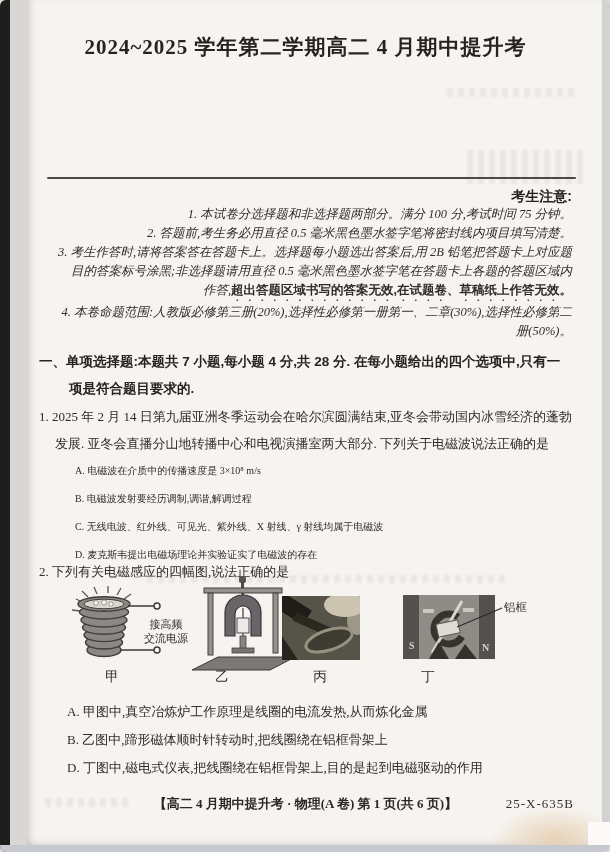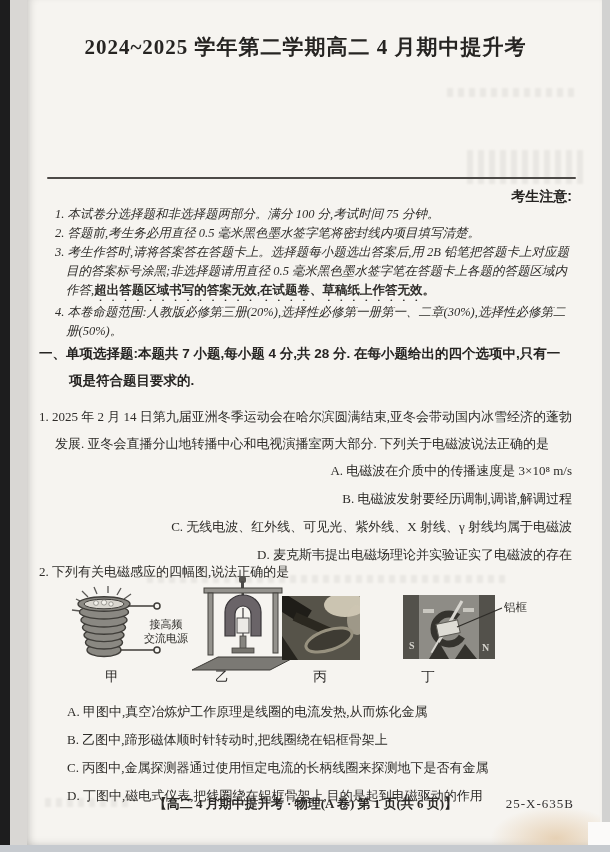--- a/index.html
+++ b/index.html
@@ -1,44 +1,44 @@
 <!DOCTYPE html>
 <html><head>
 <meta charset="utf-8">
 <style>
   html,body{margin:0;padding:0;background:#dfdedd;}
   body{width:610px;height:852px;overflow:hidden;
        font-family:"Liberation Serif","DejaVu Serif",serif;color:#2e2c29;}
-  .scan-root{position:relative;width:610px;height:852px;background:#bef264;overflow:hidden;}
+  .scan-root{position:relative;width:610px;height:852px;background:#bef264;overflow:hidden;border-radius:6px;}
   .edge-left-black{position:absolute;left:0;top:0;width:10px;height:852px;background:#1d1d1e;}
   .edge-left-gray{position:absolute;left:10px;top:0;width:17px;height:852px;background:#d9d7d4;}
   .edge-right-gray{position:absolute;right:0;top:0;width:8px;height:852px;background:#d2d2d1;}
   .edge-bottom{position:absolute;left:0;bottom:0;width:610px;height:7px;background:#c6cacf;z-index:6;}
   .corner-warm{position:absolute;right:10px;bottom:6px;width:110px;height:40px;z-index:5;
       background:radial-gradient(ellipse at 60% 80%, rgba(226,198,162,.75), rgba(226,198,162,0) 70%);}
   .corner-white{position:absolute;right:0;bottom:0;width:22px;height:30px;background:#fbfaf9;z-index:5;}
   .paper{position:absolute;left:27px;right:8px;top:0;bottom:7px;background:#f6f4f0;
       box-shadow:inset 7px 0 9px -5px rgba(0,0,0,.18), inset 0 -6px 8px -5px rgba(0,0,0,.12);}
   .blk{position:absolute;left:12px;right:30px;}
   .title1{top:34px;text-align:center;font-size:21px;font-weight:bold;letter-spacing:1px;line-height:27px;color:#262422;}
   .title2{top:97px;text-align:center;font-size:21px;font-weight:bold;letter-spacing:2px;line-height:27px;color:#262422;}
   .rule{top:177px;left:20px;right:26px;height:2px;background:#4c4a47;border-radius:1px;}
   .notice{top:187px;}
   .notice-head{font-family:"Liberation Sans","DejaVu Sans",sans-serif;font-weight:bold;font-size:14px;line-height:18px;color:#262422;text-align:right;}
   .notice-items{margin-left:16px;font-style:italic;font-size:12.5px;line-height:19px;}
-  .notice-item{padding-left:11px;text-indent:-11px;}
+  .notice-item{padding-left:11px;text-indent:-11px;text-align:right;}
   .em-dots{font-style:normal;font-weight:bold;font-family:"Liberation Sans","DejaVu Sans",sans-serif;
       -webkit-text-emphasis:dot #2e2c29;-webkit-text-emphasis-position:under right;
       text-emphasis:dot #2e2c29;text-emphasis-position:under right;}
-  .section-head{top:340px;font-family:"Liberation Sans","DejaVu Sans",sans-serif;font-weight:bold;
+  .section-head{top:348px;font-family:"Liberation Sans","DejaVu Sans",sans-serif;font-weight:bold;
       font-size:13.5px;line-height:27px;padding-left:30px;text-indent:-30px;color:#262422;}
   .q1{top:403px;}
   .q2stem{top:558px;}
   .stem{font-size:13px;line-height:27px;padding-left:16px;text-indent:-16px;}
-  .options{margin-left:28px;font-size:13px;line-height:28px;text-align:right;}
+  .options{margin-left:36px;font-size:10px;line-height:28px;}
   .q2opts{top:698px;margin-left:28px;left:12px;font-size:13px;line-height:28px;}
   .figrow{position:absolute;top:582px;left:33px;width:515px;height:108px;}
   .fig{position:absolute;}
   .caption{position:absolute;top:86px;width:24px;text-align:center;font-size:13.5px;color:#2b2927;}
   .photo-bing{position:absolute;left:222px;top:14px;width:78px;height:64px;background:#565349;overflow:hidden;}
   .footer{top:795px;font-size:13px;line-height:17px;}
   .footer-center{display:block;text-align:center;font-weight:bold;color:#2a2826;}
   .footer-code{position:absolute;right:-2px;top:0;font-weight:normal;letter-spacing:1px;color:#323030;}
   .artifact{position:absolute;filter:blur(1px);opacity:.55;
       background:repeating-linear-gradient(90deg, rgba(120,115,108,.18) 0 6px, transparent 6px 11px);}
@@ -174,21 +174,20 @@
 
       <span class="caption" style="left:40px;">甲</span>
       <span class="caption" style="left:150px;">乙</span>
       <span class="caption" style="left:248px;">丙</span>
       <span class="caption" style="left:356px;">丁</span>
     </div>
 
     <div class="blk q2opts">
       <div>A. 甲图中,真空冶炼炉工作原理是线圈的电流发热,从而炼化金属</div>
       <div>B. 乙图中,蹄形磁体顺时针转动时,把线圈绕在铝框骨架上</div>
-      <div>C. 丙图中,金属探测器通过使用恒定电流的长柄线圈来探测地下是否有金属</div>
       <div>D. 丁图中,磁电式仪表,把线圈绕在铝框骨架上,目的是起到电磁驱动的作用</div>
     </div>
 
     <div class="blk footer">
       <span class="footer-center">【高二 4 月期中提升考 · 物理(A 卷)  第 1 页(共 6 页)】</span>
       <span class="footer-code">25-X-635B</span>
     </div>
 
   </div>
 </div>

